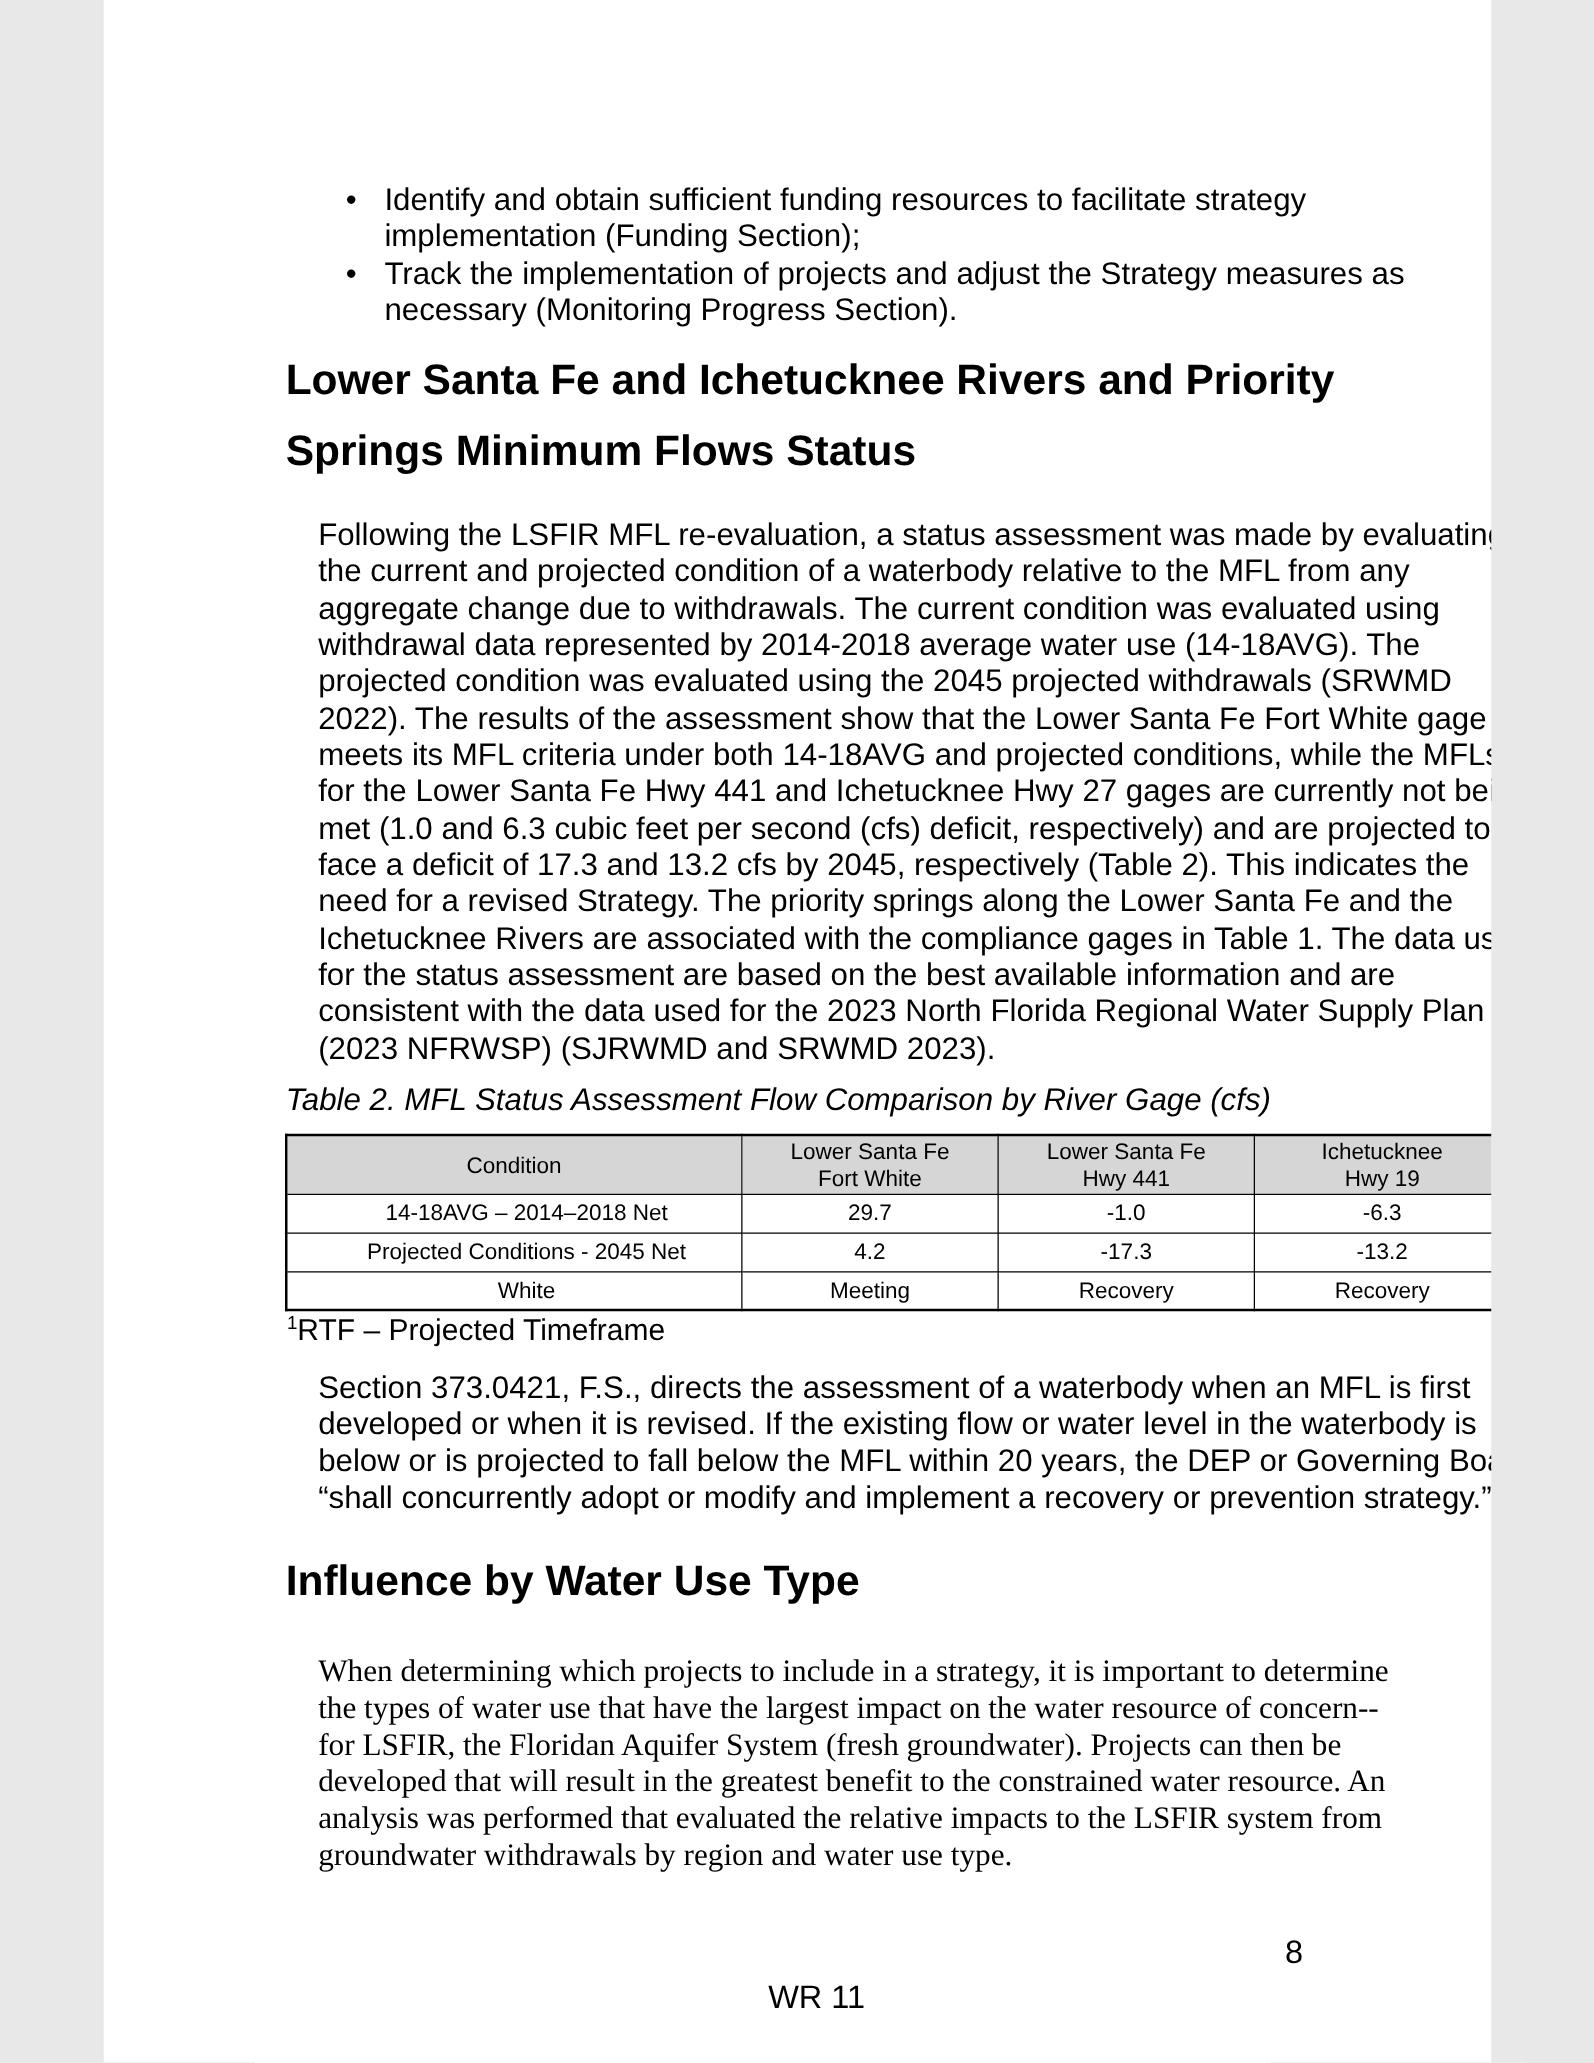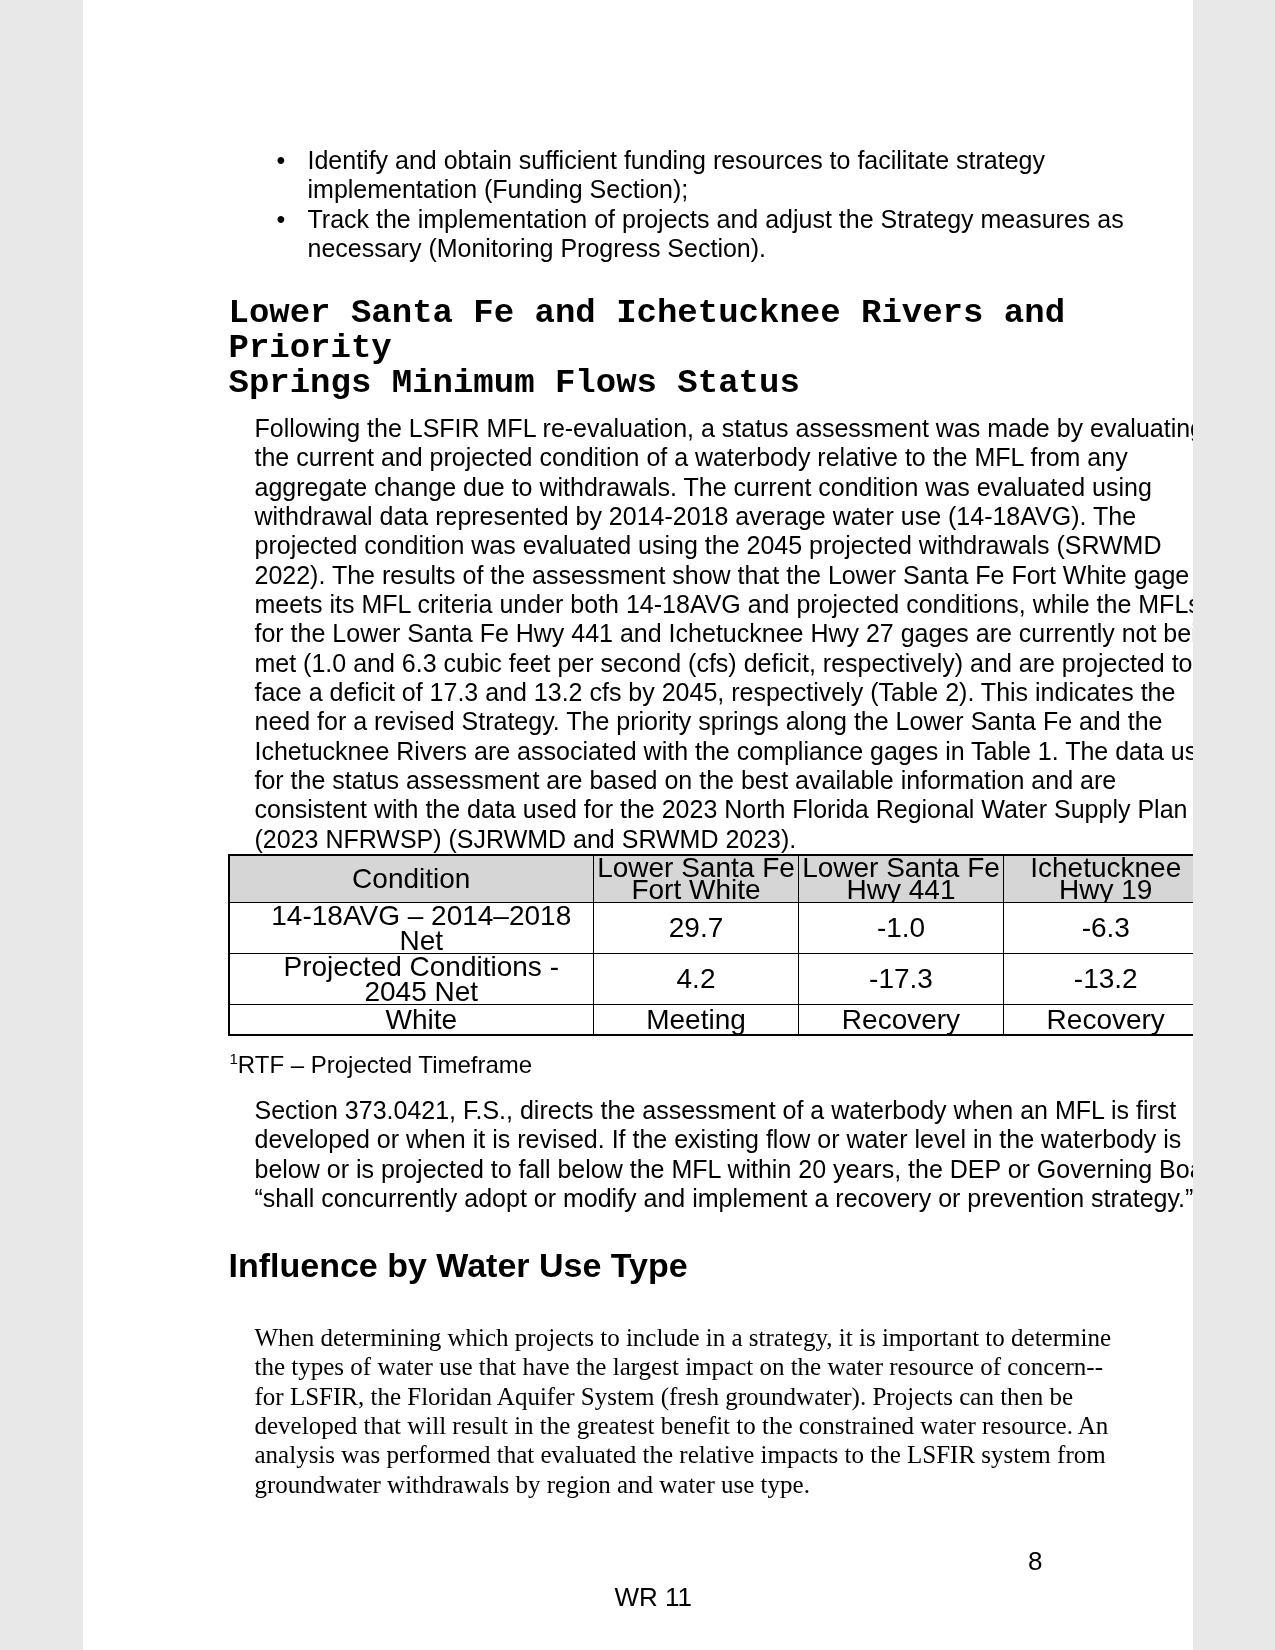--- a/index.html
+++ b/index.html
@@ -27,27 +27,26 @@
   .bullets li { position: relative; white-space: pre-line; }
   .bullets li::before {
     content: "\2022";
     position: absolute;
     left: -31px;
     top: 0;
   }
 
   .h1 {
     left: 146px;
-    top: 296px;
+    top: 276px;
     width: 1000px;
     font-size: 34px;
-    line-height: 35px;
+    line-height: 57px;
     font-weight: bold;
     white-space: pre-line;
-    font-family: Liberation Mono, monospace;
   }
   .h2 {
     left: 146px;
     top: 1245px;
     width: 1000px;
     font-size: 34px;
     line-height: 40.5px;
     font-weight: bold;
   }
 
@@ -66,25 +65,25 @@
   .table-caption {
     left: 146px;
     top: 866px;
     width: 1000px;
     font-size: 25px;
     font-style: italic;
   }
 
   .mfl-table {
     left: 145px;
-    top: 854px;
+    top: 907px;
     width: 980px;
     border-collapse: collapse;
     table-layout: fixed;
-    font-size: 28px;
+    font-size: 18px;
   }
   .mfl-table th, .mfl-table td {
     border: 1.5px solid #000;
     font-weight: normal;
     vertical-align: middle;
     overflow: hidden;
   }
   .mfl-table th {
     background: #d6d6d6;
     text-align: center;

